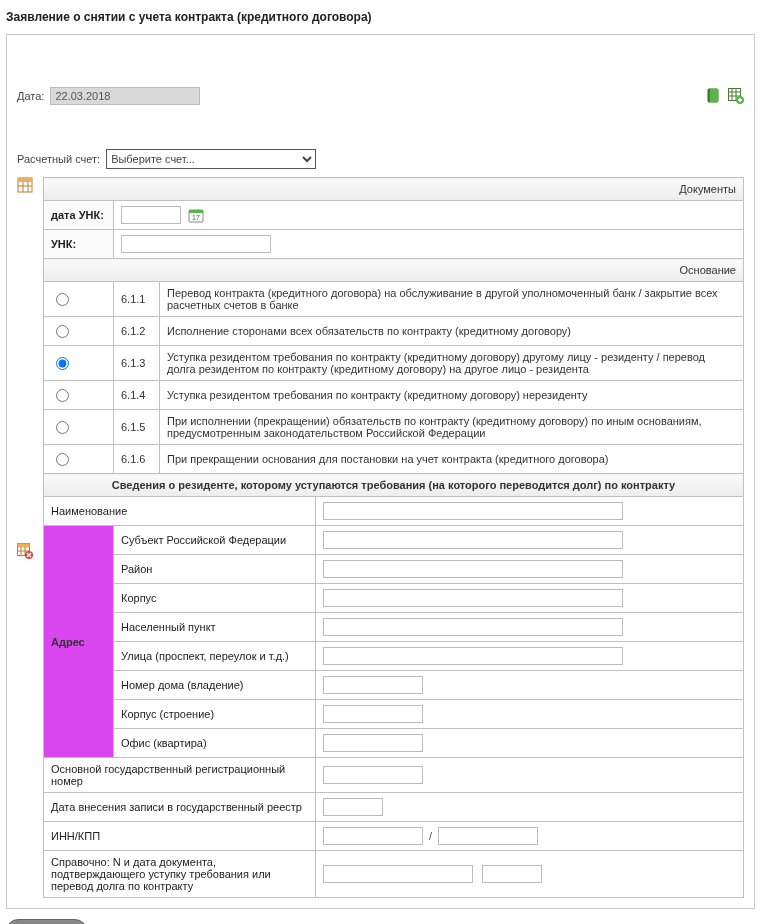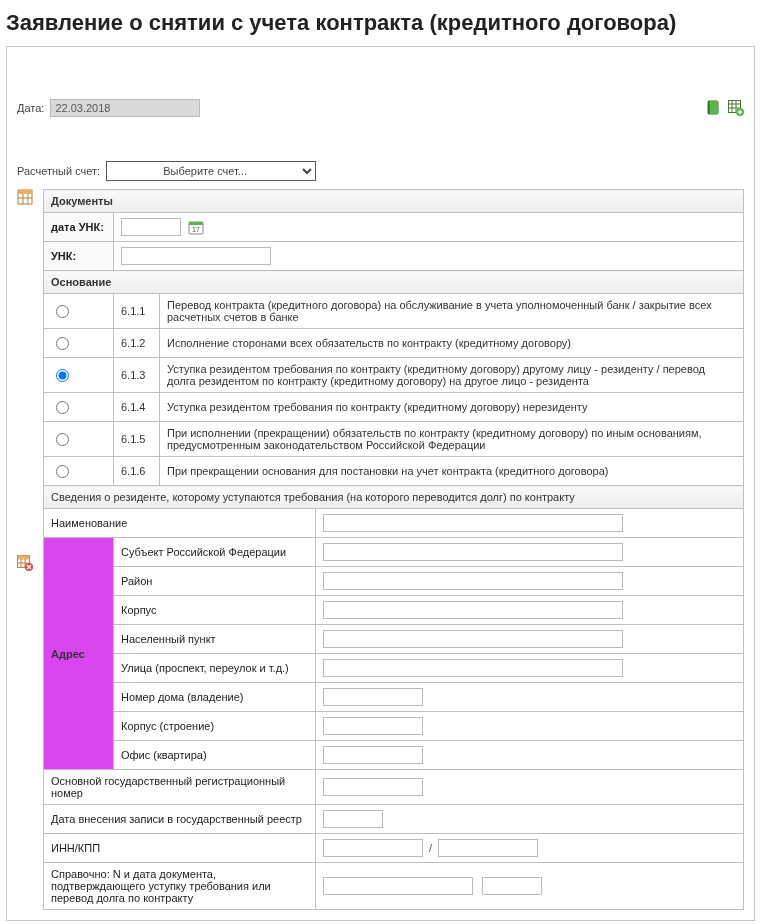--- a/index.html
+++ b/index.html
@@ -5,21 +5,21 @@
   * { box-sizing: border-box; }
   body {
     margin: 0;
     font-family: Verdana, Arial, sans-serif;
     font-size: 11px;
     color: #333;
     background: #fff;
     padding: 6px;
   }
   .page-title {
-    font-size: 22px;
+    font-size: 12px;
     font-weight: bold;
     color: #222;
     margin: 4px 0 10px 0;
   }
   .main-container {
     border: 1px solid #c9c9c9;
     padding: 8px 10px 10px 10px;
     background: #fff;
   }
   .top-row {
@@ -57,21 +57,20 @@
     color: #999;
     background: #fff;
   }
   .account-select {
     width: 210px;
     height: 20px;
     border: 1px solid #555;
     font: inherit;
     color: #444;
     background: #fff;
-    text-align: center;
   }
   .doc-layout {
     display: flex;
     margin-top: 8px;
   }
   .side-col {
     width: 26px;
     display: flex;
     flex-direction: column;
     gap: 350px;
@@ -89,22 +88,22 @@
   }
   .doc-table td, .doc-table th {
     border: 1px solid #c0c0c0;
     padding: 5px 7px;
     vertical-align: middle;
     text-align: left;
     font-size: 11px;
   }
   .doc-table th {
     background: linear-gradient(#fafafa, #ededed);
-    font-weight: bold;
-    text-align: left;
+    font-weight: normal;
+    text-align: right;
     color: #333;
   }
   .label-cell {
     font-weight: bold;
     color: #222;
     background: #fafafa;
     white-space: nowrap;
     margin-top: 7px;
   }
   .small-input {
@@ -116,21 +115,22 @@
   }
   .w60 { width: 60px; }
   .w100 { width: 100px; }
   .w150 { width: 150px; }
   .w-full { width: 300px; }
   .radio-cell { text-align: center; width: 30px; }
   .code-cell { width: 46px; text-align: left; }
   .desc-cell { color: #333; }
   .section-header td {
     background: linear-gradient(#fafafa, #ededed);
-    font-weight: normal;
+    font-weight: bold;
+    text-align: center;
   }
   .addr-label {
     font-weight: normal;
     color: #222;
   }
   .addr-rowspan {
     font-weight: bold;
     text-align: left;
     width: 70px;
     background: #d946ef;
@@ -245,21 +245,21 @@
         <td colspan="3"><input class="small-input w150" style=""></td>
       </tr>
 
       <tr>
             <th colspan="4">Основание</th>
           </tr>
 
       <tr>
         <td class="radio-cell"><input type="radio" name="basis" style=""></td>
         <td class="code-cell">6.1.1</td>
-        <td class="desc-cell" colspan="2">Перевод контракта (кредитного договора) на обслуживание в учета уполномоченный банк / закрытие всех расчетных счетов в банке</td>
+        <td class="desc-cell" colspan="2">Перевод контракта (кредитного договора) на обслуживание в другой уполномоченный банк / закрытие всех расчетных счетов в банке</td>
       </tr>
       <tr>
         <td class="radio-cell"><input type="radio" name="basis" style=""></td>
         <td class="code-cell">6.1.2</td>
         <td class="desc-cell" colspan="2">Исполнение сторонами всех обязательств по контракту (кредитному договору)</td>
       </tr>
       <tr>
         <td class="radio-cell"><input type="radio" name="basis" checked="" style=""></td>
         <td class="code-cell">6.1.3</td>
         <td class="desc-cell" colspan="2">Уступка резидентом требования по контракту (кредитному договору) другому лицу - резиденту / перевод долга резидентом по контракту (кредитному договору) на другое лицо - резидента</td>

